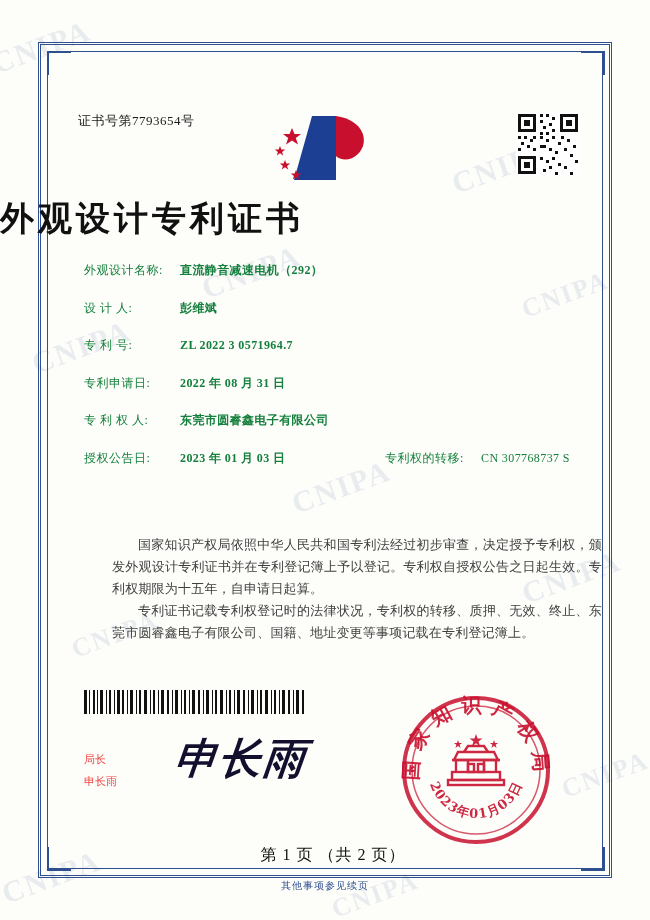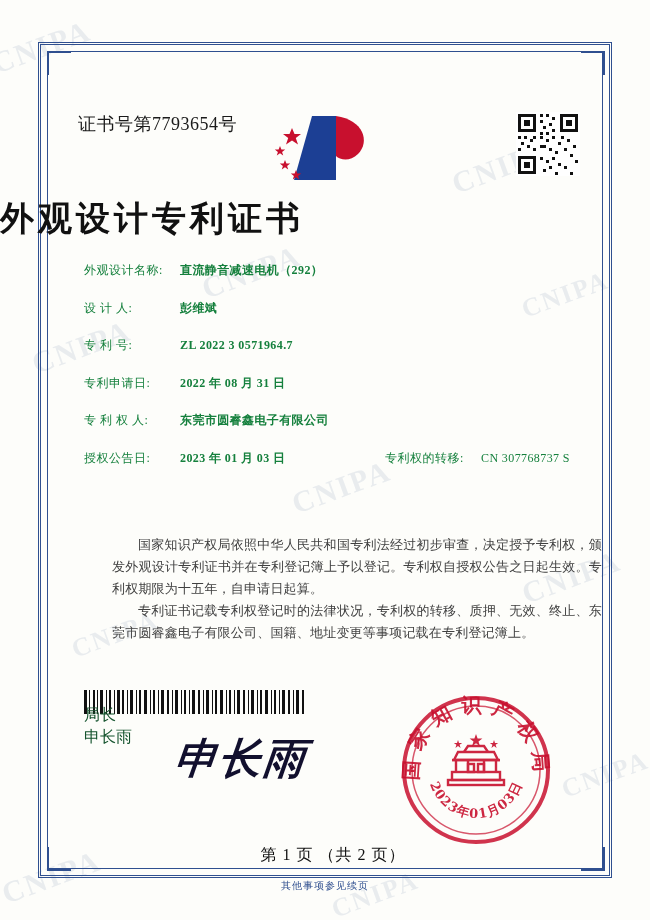--- a/index.html
+++ b/index.html
@@ -60,21 +60,21 @@
   }
   .corner.tl { left: 47px; top: 51px; border-right: none; border-bottom: none;}
   .corner.tr { left: 581px; top: 51px; border-left: none; border-bottom: none;}
   .corner.bl { left: 47px; top: 847px; border-right: none; border-top: none;}
   .corner.br { left: 581px; top: 847px; border-left: none; border-top: none;}
 
   
   .cert-no {
     position: absolute;
     left: 78px; top: 112px;
-    font-size: 18px;
+    font-size: 13px;
     color: #1a1a1a;
     letter-spacing: 0.5px;
   }
 
   
   .logo {
     position: absolute;
     left: 272px; top: 108px;
     width: 105px; height: 80px;
   }
@@ -157,23 +157,23 @@
   
   .seal {
     position: absolute;
     left: 396px; top: 690px;
     width: 160px; height: 160px;
   }
 
   
   .sig-label {
     position: absolute;
-    left: 84px; top: 704px;
-    font-size: 16px;
-    color: #14532d;
+    left: 84px; top: 748px;
+    font-size: 11px;
+    color: #ef4444;
     line-height: 22px;
   }
   .sig-script {
     position: absolute;
     left: 175px; top: 731px;
     font-size: 42px;
     color: #12102e;
     font-family: "DejaVu Serif", serif;
     font-style: italic;
     font-weight: bold;

